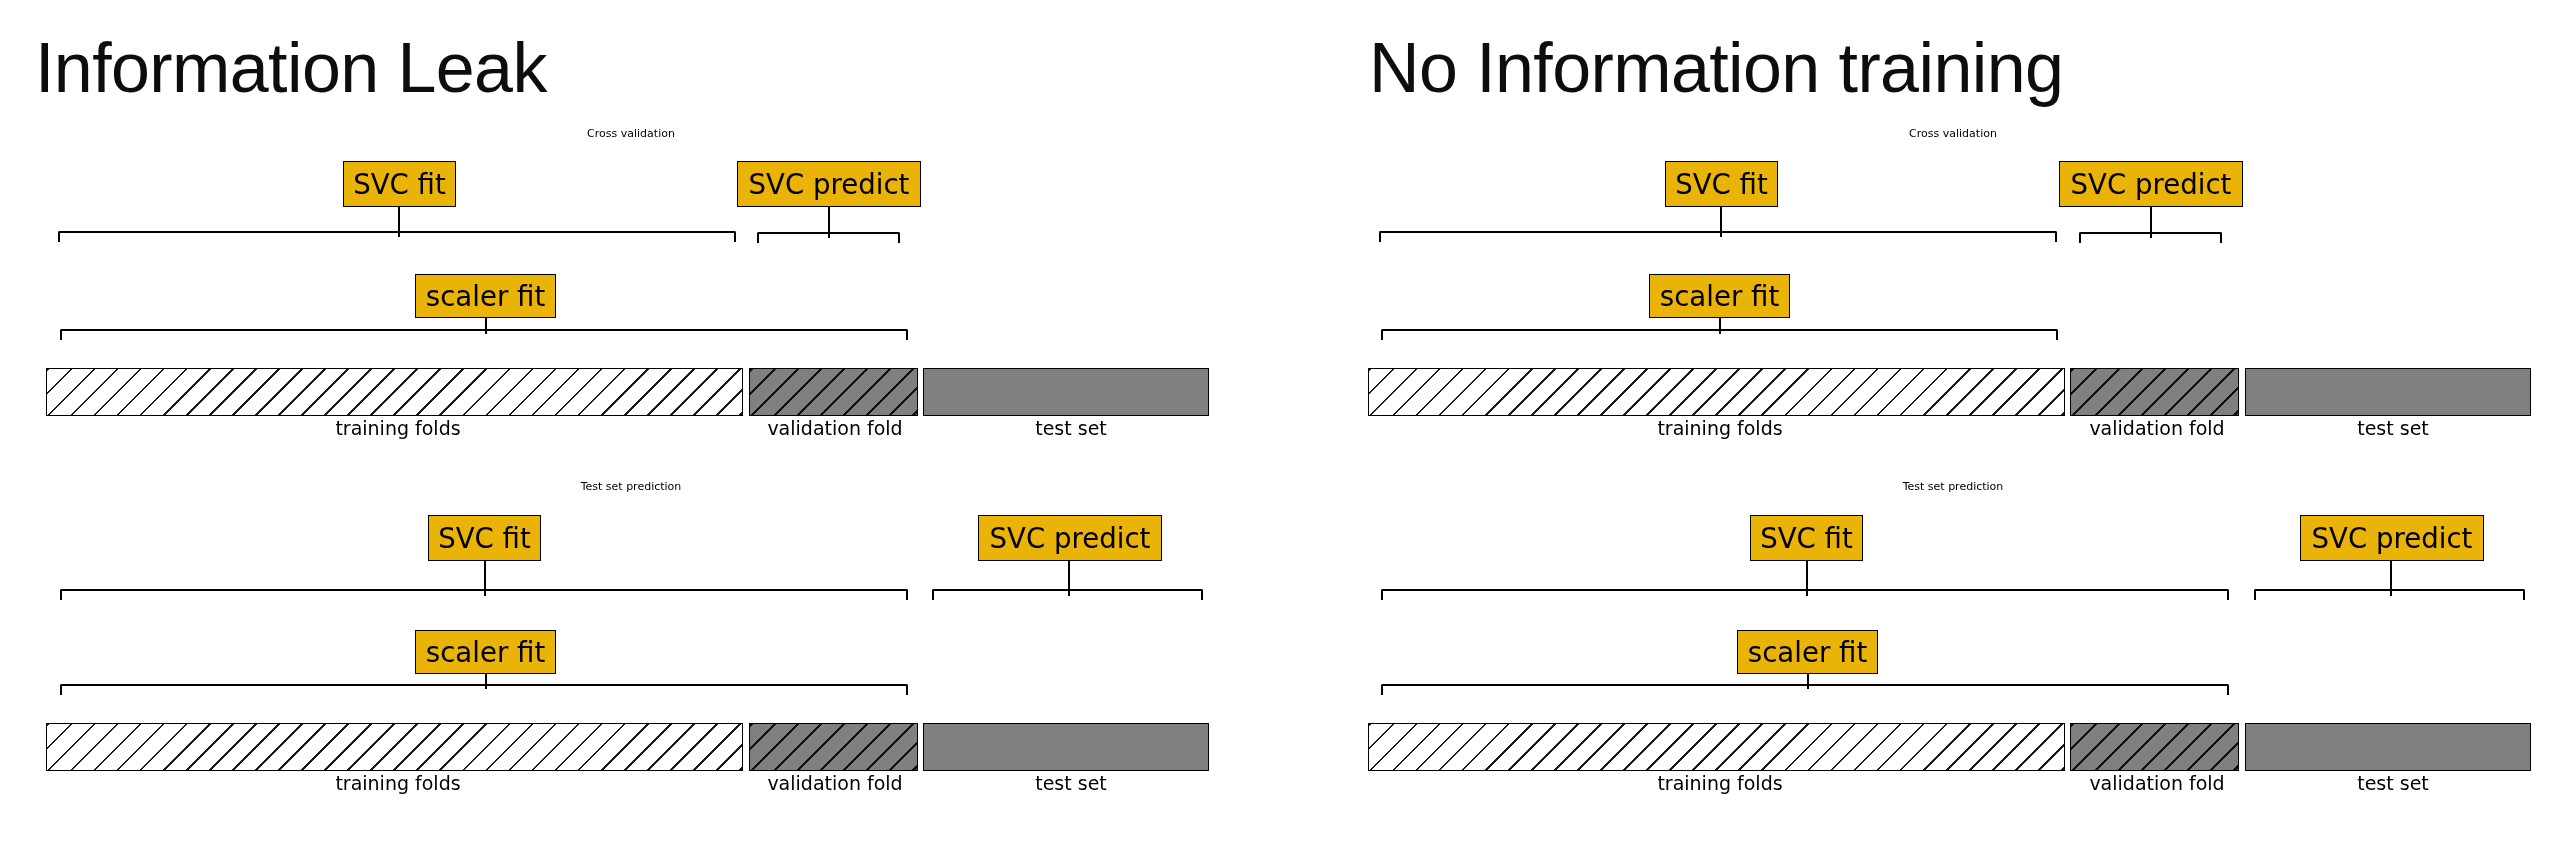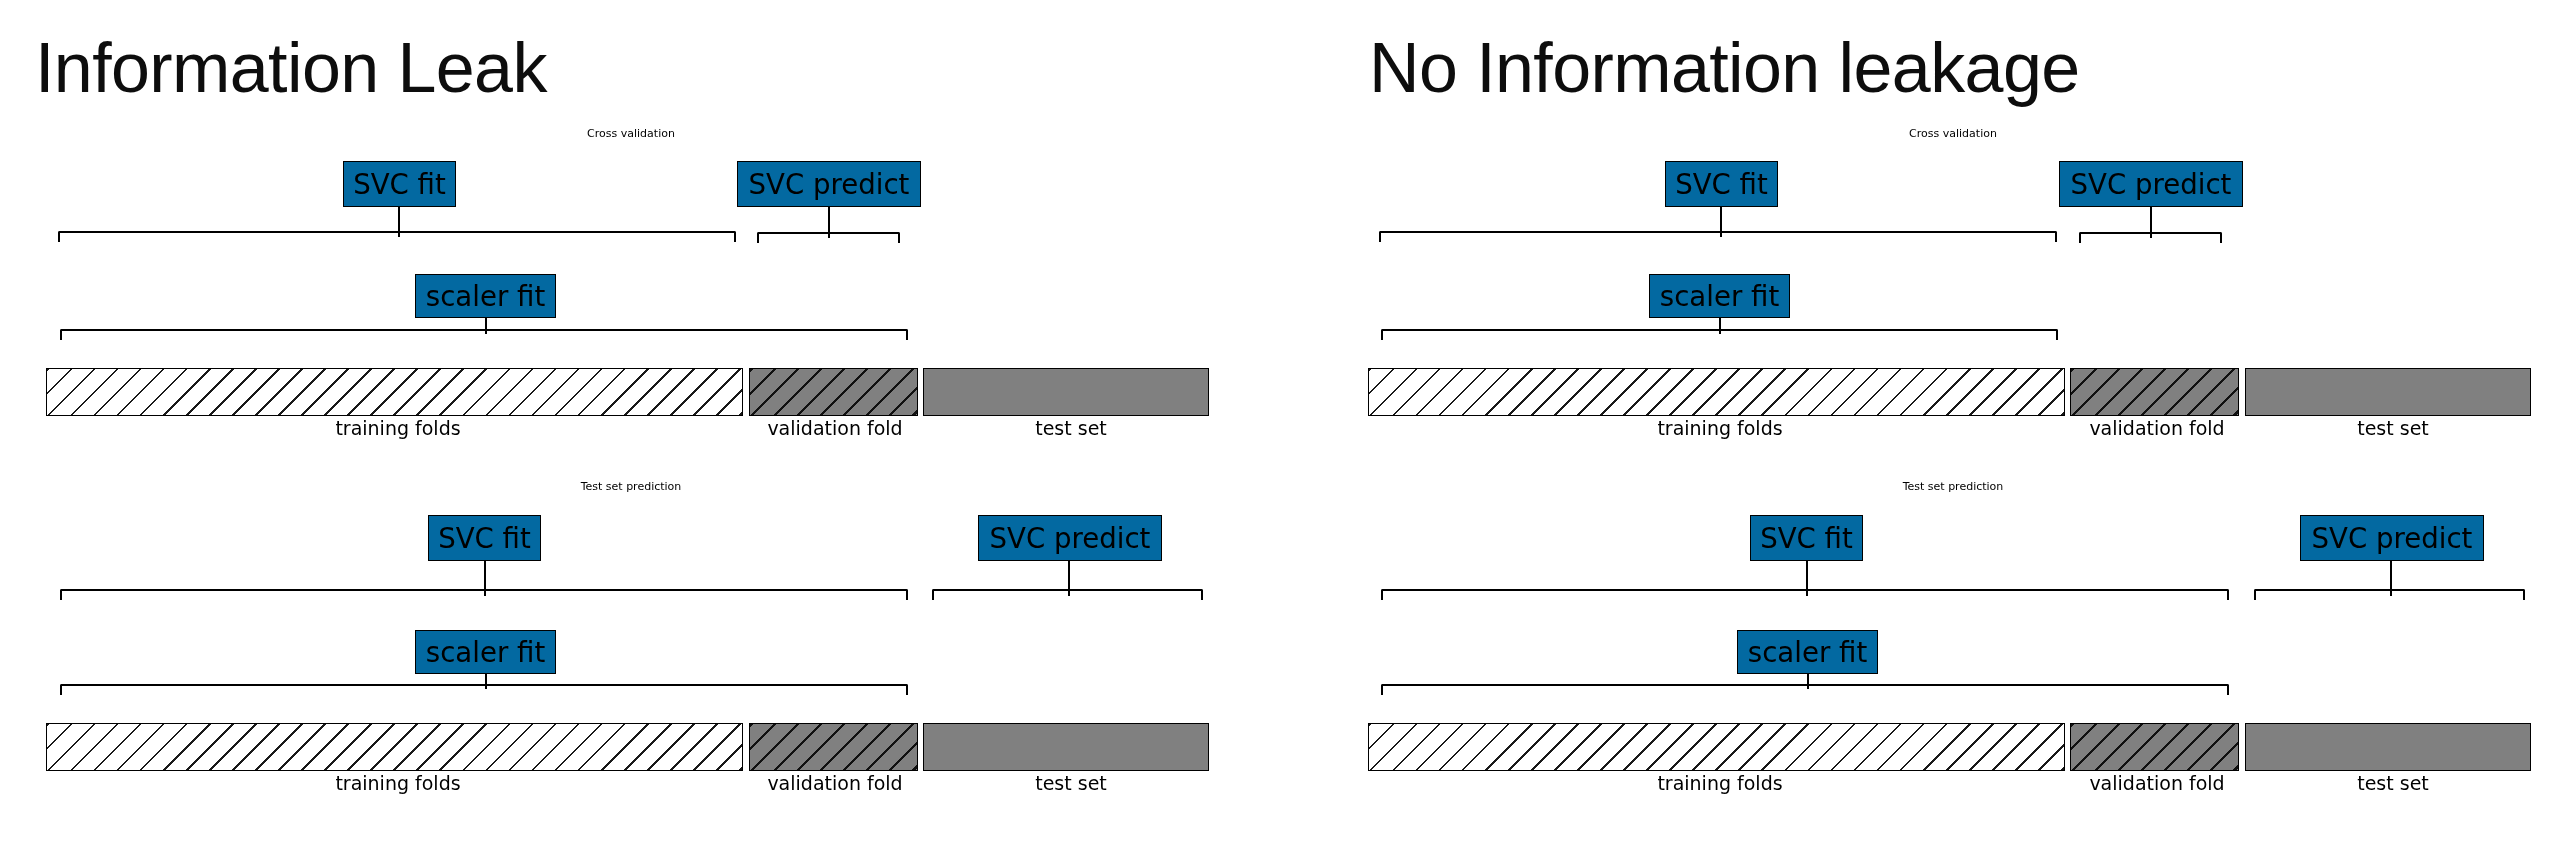--- a/index.html
+++ b/index.html
@@ -25,21 +25,21 @@
   .caption{
     position:absolute;
     font-size:11px;
     transform:translateX(-50%);
     white-space:nowrap;
   }
   .box{
     position:absolute;
     box-sizing:border-box;
     border:1.9px solid #000;
-    background:#0369a1;
+    background:#eab308;
     display:flex;align-items:center;justify-content:center;
     font-size:27.6px;
     white-space:nowrap;
     z-index:3;
   }
   .stem{
     position:absolute;
     width:2.5px;
     margin-left:-1.3px;
     background:#000;
@@ -128,21 +128,21 @@
 
     <div class="bar hatch-white" style="left:46px;top:723px;width:697px;"></div>
     <div class="bar hatch-grey" style="left:749px;top:723px;width:169px;"></div>
     <div class="bar solid-grey" style="left:923px;top:723px;width:286px;"></div>
 
     <div class="bar-label" style="left:398px;top:772px;">training folds</div>
     <div class="bar-label" style="left:835px;top:772px;">validation fold</div>
     <div class="bar-label" style="left:1071px;top:772px;">test set</div>
   </section>
 
-  <div class="title" style="left:1369px;top:33px;">No Information leakage</div>
+  <div class="title" style="left:1369px;top:33px;">No Information training</div>
 
   <section>
     <div class="caption" style="left:1953px;top:127px;">Cross validation</div>
 
     <div class="box" style="left:1665px;top:161px;width:113px;height:46px;">SVC fit</div>
     <div class="box" style="left:2059px;top:161px;width:184px;height:46px;">SVC predict</div>
 
     <div class="stem" style="left:1721px;top:207px;height:30px;"></div>
     <div class="stem" style="left:2151px;top:207px;height:31px;"></div>
 

